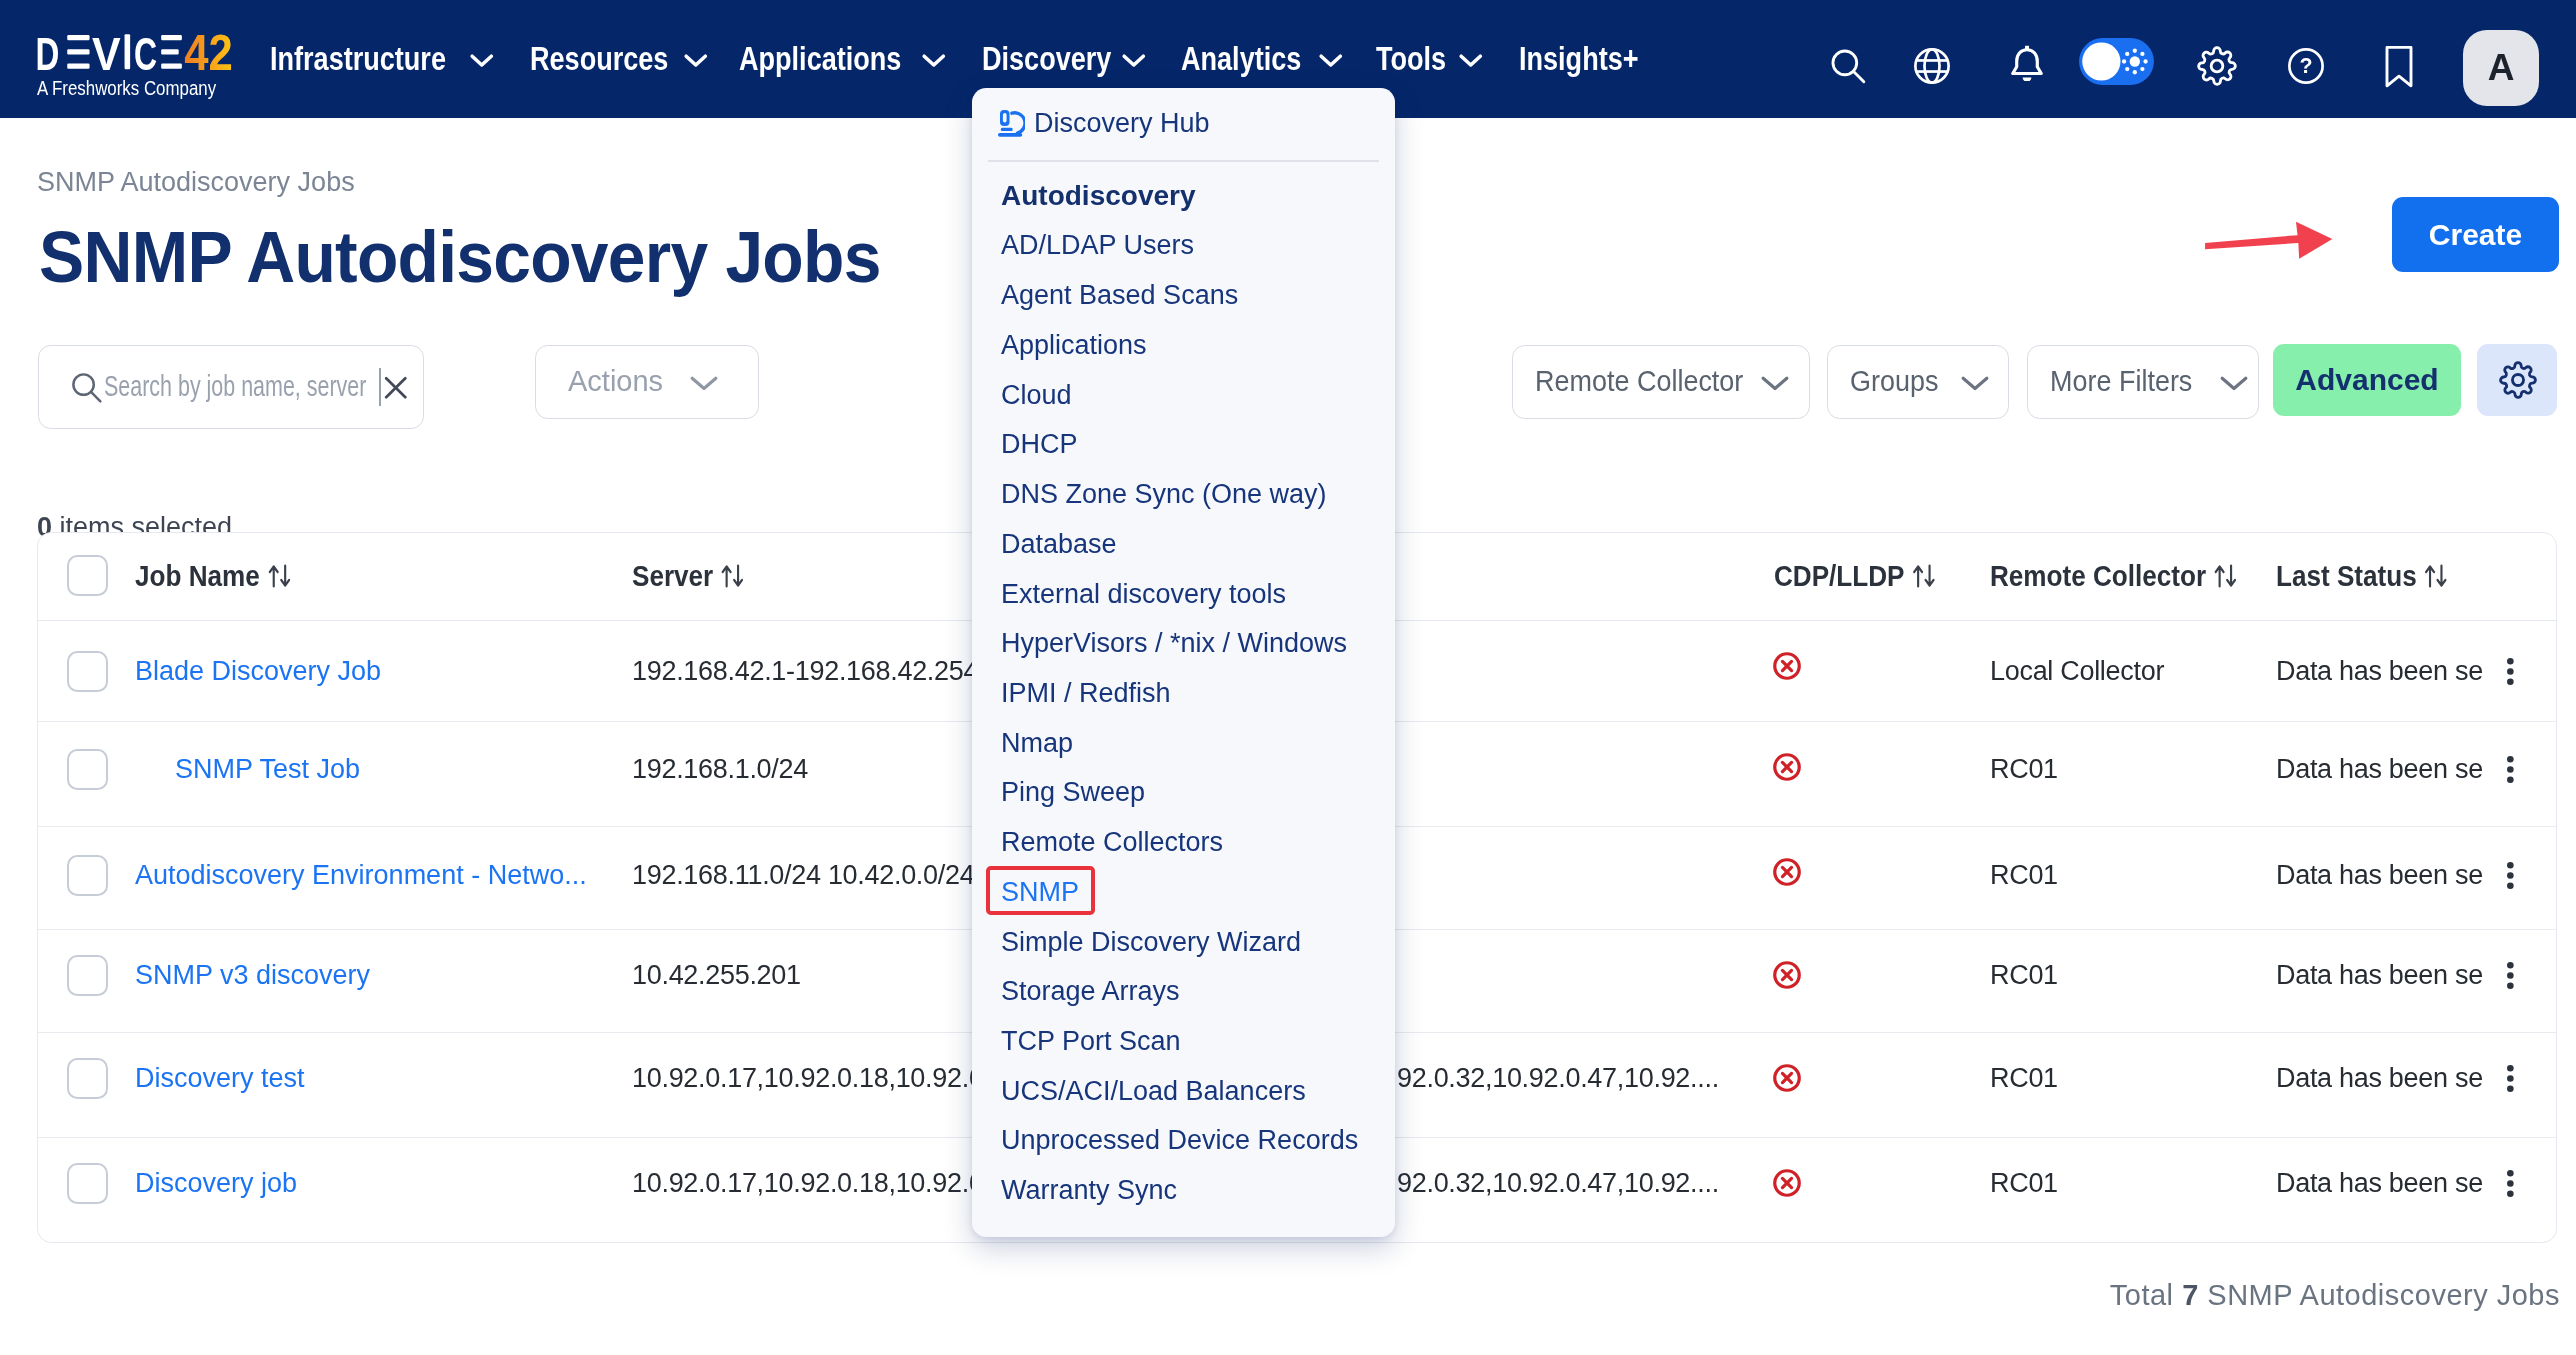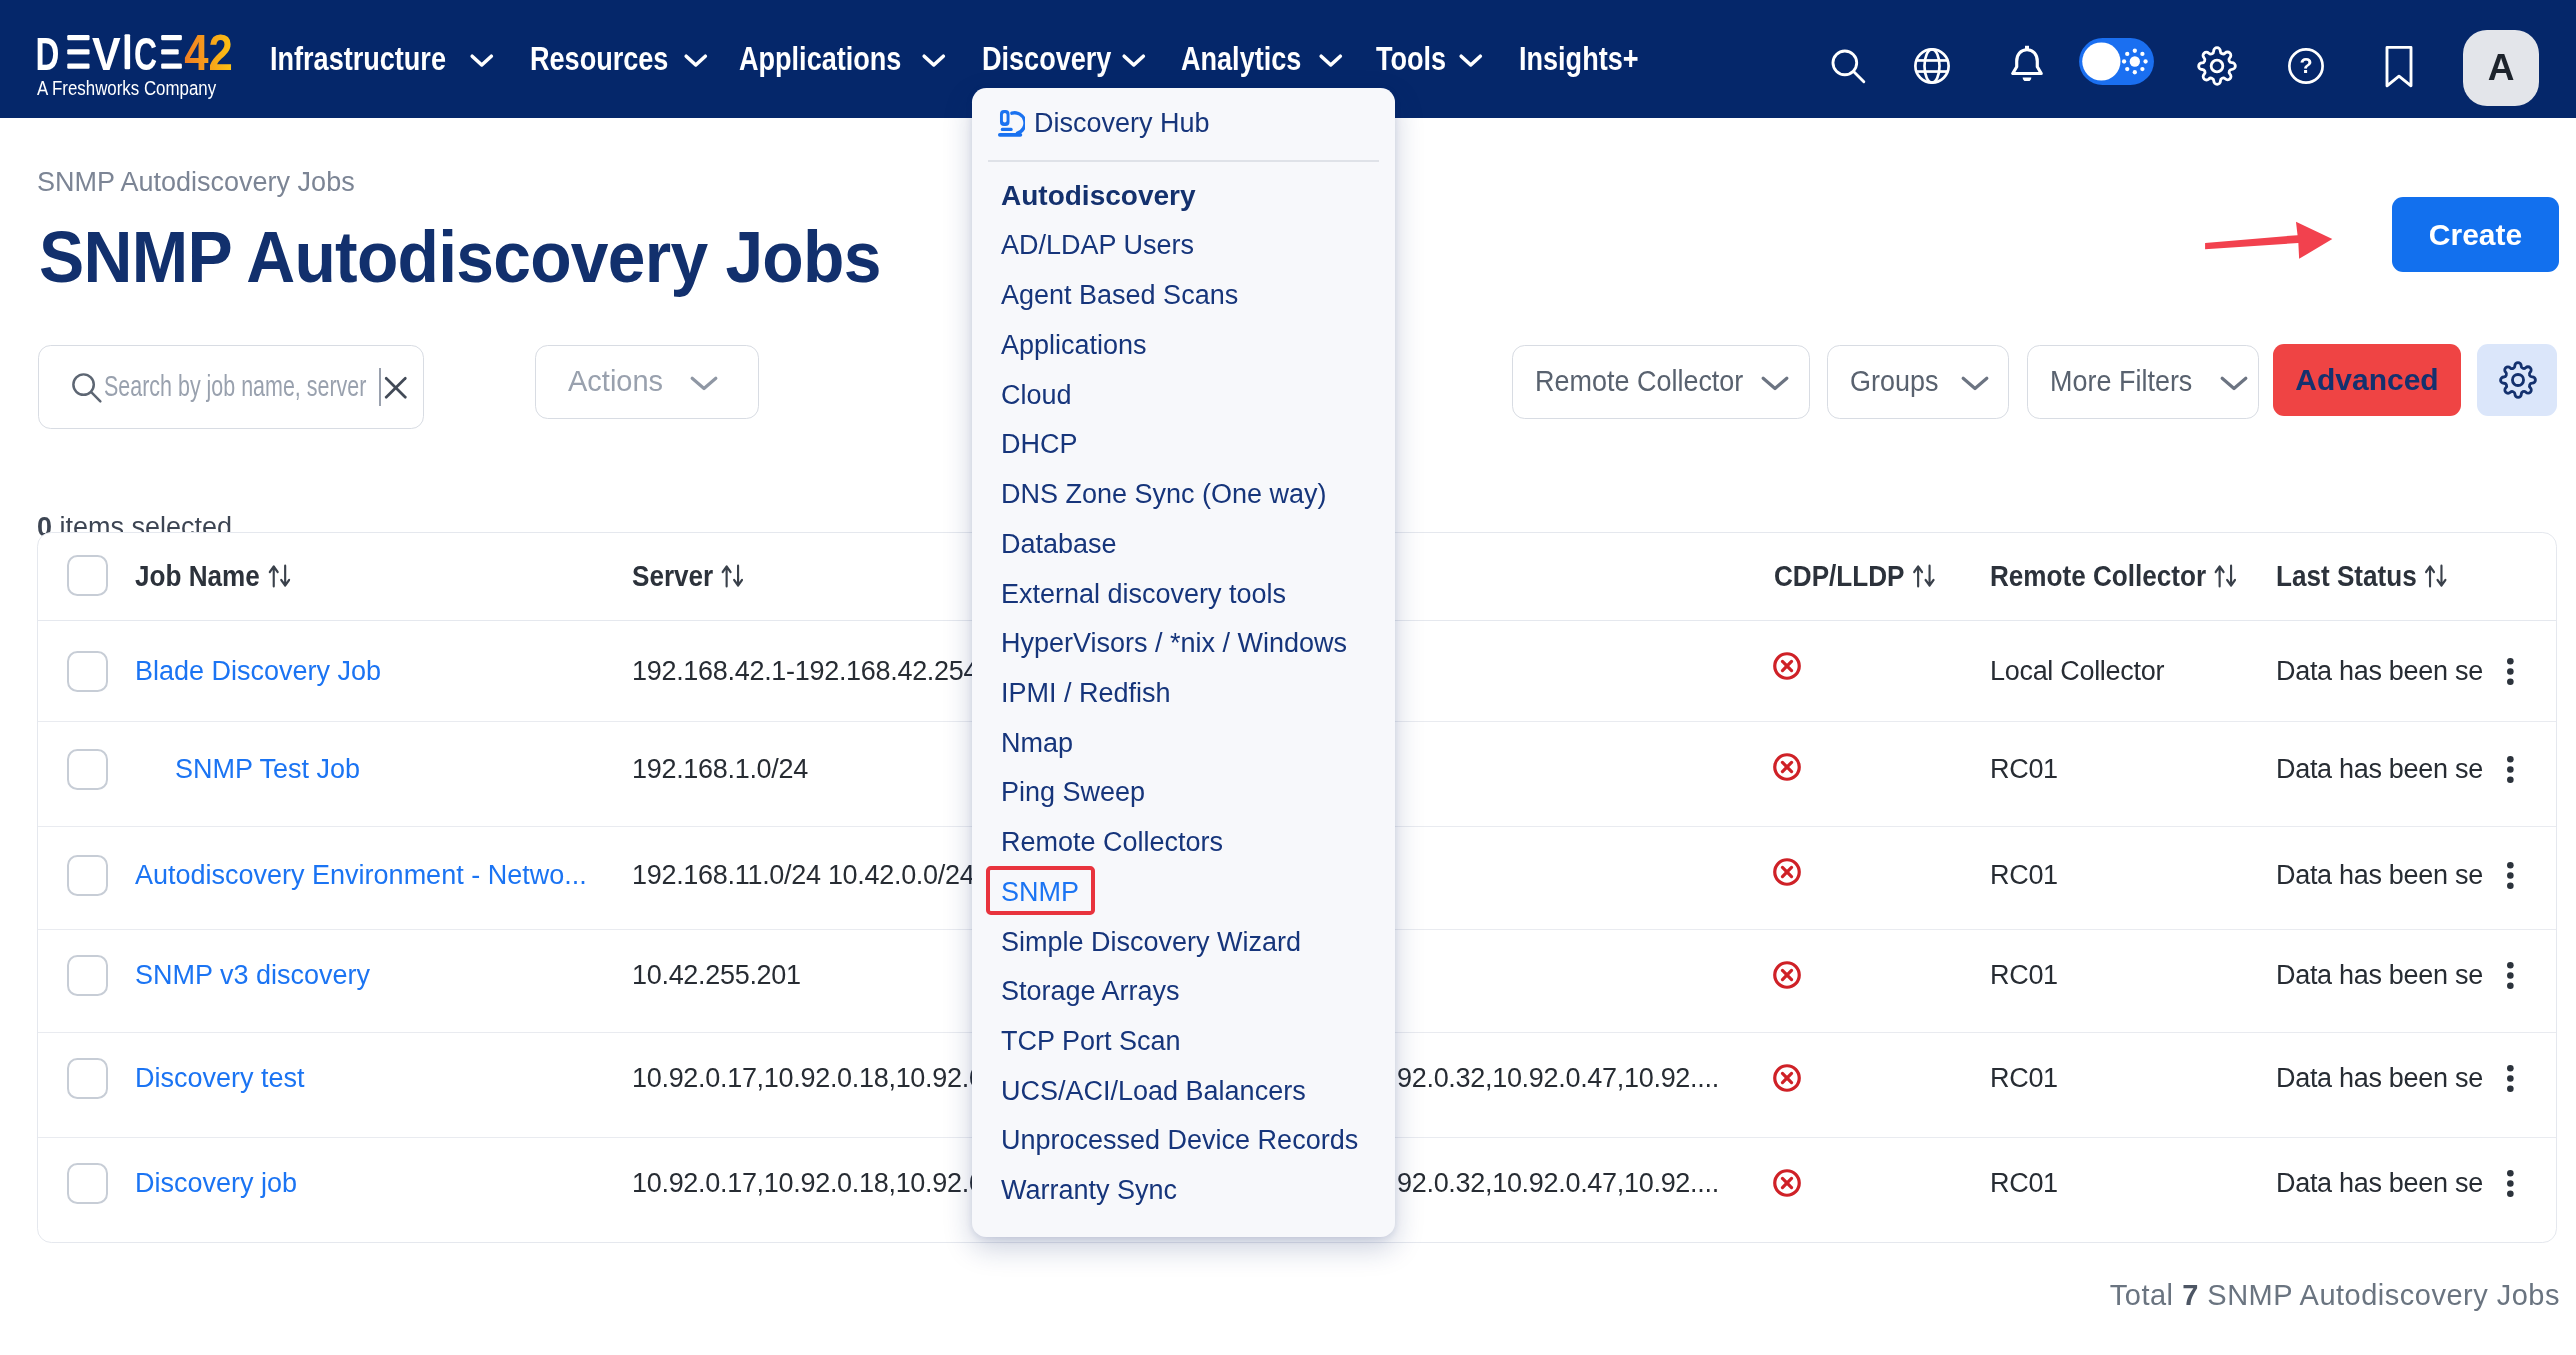--- a/index.html
+++ b/index.html
@@ -16,21 +16,21 @@
 #crumb { position:absolute; left:37px; top:167px; font-size:27px; color:#7c8595; }
 #h1 { position:absolute; left:39px; top:216px; font-size:72px; font-weight:700; color:#12306d; white-space:nowrap; transform-origin:left center; letter-spacing:-0.8px; transform:scaleX(.9416); }
 #createbtn { position:absolute; left:2392px; top:197px; width:167px; height:75px; background:#1270ee; border-radius:11px; color:#fff; font-size:30px; font-weight:700; text-align:center; line-height:75px; }
 
 .inputbox { position:absolute; border:1.6px solid #d8dce3; border-radius:12.7px; background:#fff; }
 #searchbox { left:38px; top:345px; width:386px; height:84px; }
 #actionsbox { left:535px; top:345px; width:224px; height:74px; }
 #rcbox { left:1512px; top:345px; width:298px; height:74px; }
 #groupsbox { left:1827px; top:345px; width:182px; height:74px; }
 #morebox { left:2027px; top:345px; width:232px; height:74px; }
-#advbtn { position:absolute; left:2273px; top:344px; width:188px; height:72px; background:#ef4444; border-radius:11px; color:#14316e; font-size:30px; font-weight:700; text-align:center; line-height:72px; }
+#advbtn { position:absolute; left:2273px; top:344px; width:188px; height:72px; background:#86efac; border-radius:11px; color:#14316e; font-size:30px; font-weight:700; text-align:center; line-height:72px; }
 #gearbtn { position:absolute; left:2477px; top:344px; width:80px; height:72px; background:#dbe6fa; border-radius:11px; }
 .graytxt { color:#99a1ae; font-size:29px; }
 .filtxt { color:#59626f; font-size:29px; transform:scaleX(.93); transform-origin:left center; }
 #itemssel { position:absolute; left:37px; top:477px; font-size:27px; color:#3d4553;margin-top:35px; }
 
 #card { position:absolute; left:37px; top:532px; width:2520px; height:711px; border:1.6px solid #e5e8ee; border-radius:14.3px; background:#fff; }
 .hrow { position:absolute; left:0; top:0; width:100%; height:88px; border-bottom:1.6px solid #e5e8ee; }
 .trow { position:absolute; left:0; width:100%; height:104px; border-bottom:1.6px solid #e9ebf0; }
 .cbox { position:absolute; left:29px; width:41px; height:41px; border:2.4px solid #c7cdd6; border-radius:10.3px; background:#fff; }
 .hlabel { position:absolute; font-size:29px; font-weight:700; color:#2c323b; white-space:nowrap; transform:scaleX(.9); transform-origin:left center; }

